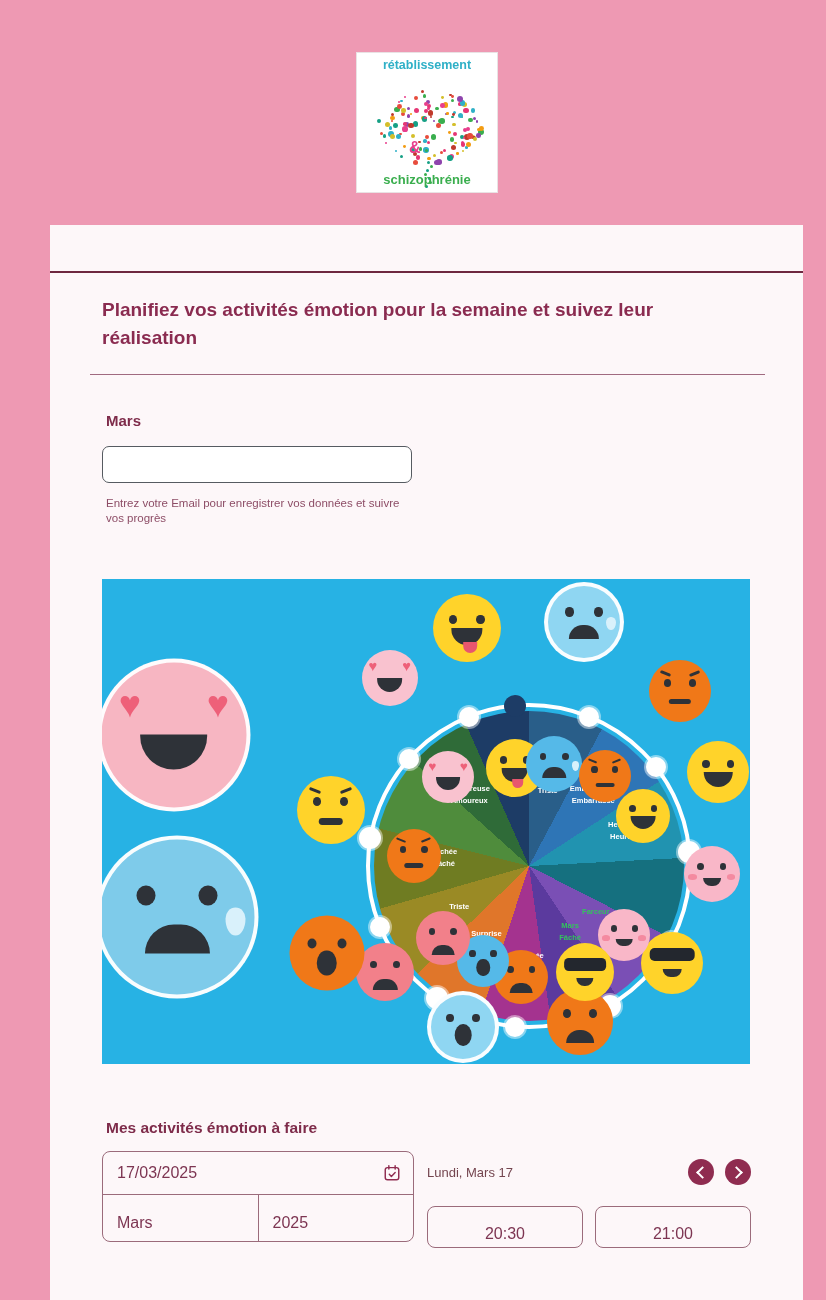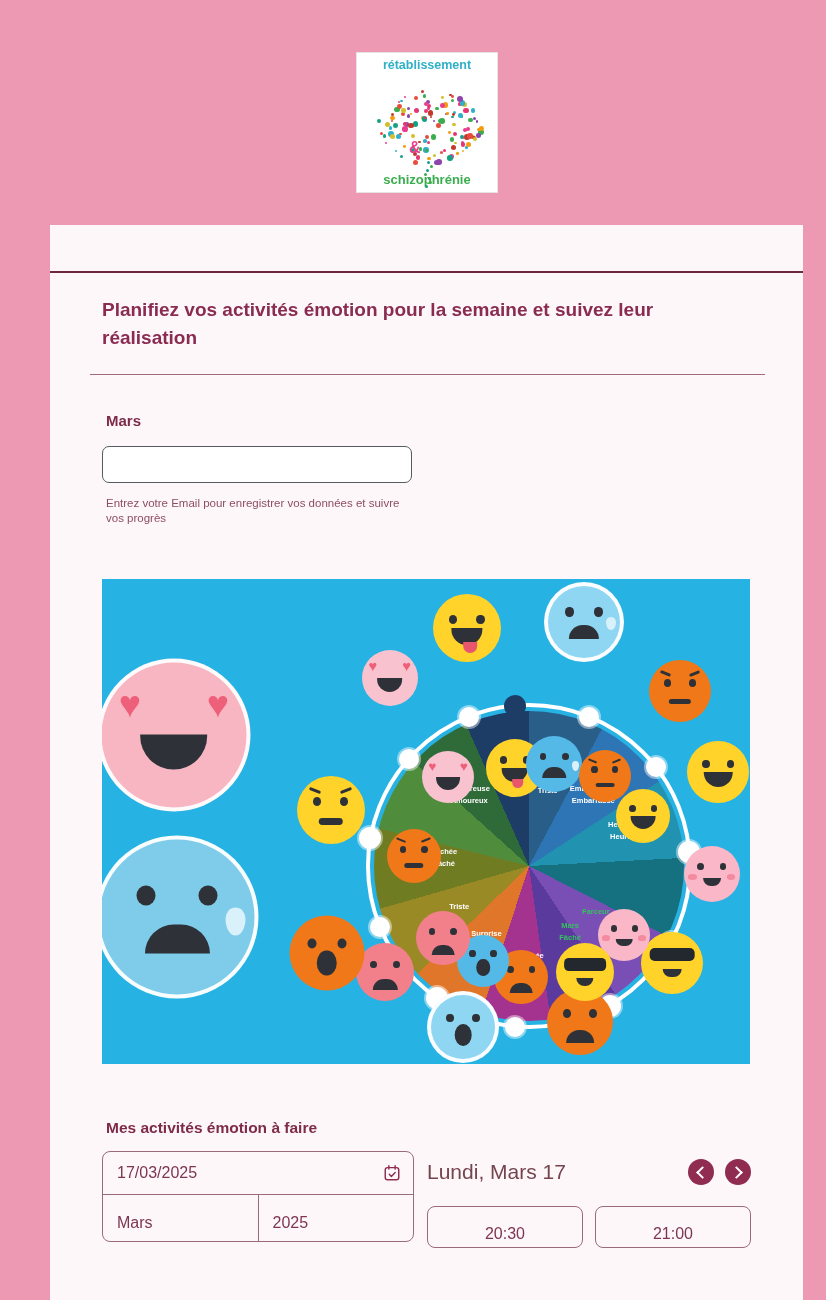--- a/index.html
+++ b/index.html
@@ -68,21 +68,21 @@
   .date-widget{width:312px;border:1px solid #9b6b7b;border-radius:8px;background:#fdf7f9;box-sizing:border-box;}
   .date-row{height:42px;display:flex;align-items:center;justify-content:space-between;padding:0 12px 0 14px;
             border-bottom:1px solid #9b6b7b;text-align:center;}
   .date-value{font-size:16px;color:#7d3552;}
   .picker-row{display:flex;height:46px;}
   .picker-cell{flex:1;display:flex;align-items:center;justify-content:space-between;padding:0 16px 0 14px;}
   .picker-cell.first{border-right:1px solid #9b6b7b;}
   .picker-text{font-size:16px;color:#7d3552;padding-top:10px;}
   .right-col{flex:1;}
   .day-row{height:42px;display:flex;align-items:center;justify-content:space-between;}
-  .day-label{font-size:21px;color:#74454f;}
+  .day-label{font-size:13px;color:#74454f;}
   .nav-arrows{display:flex;gap:11px;}
   .nav-btn{width:26px;height:26px;border-radius:50%;background:#8f2c50;border:none;position:relative;cursor:pointer;}
   .nav-btn span{position:absolute;top:8.5px;width:7px;height:7px;border-top:2px solid #fff;}
   .nav-btn.prev span{left:10px;border-left:2px solid #fff;transform:rotate(-45deg);}
   .nav-btn.next span{left:7px;border-right:2px solid #fff;transform:rotate(45deg);}
   .time-row{margin-top:13px;display:flex;justify-content:space-between;}
   .time-box{width:156px;height:42px;box-sizing:border-box;border:1px solid #9b6b7b;border-radius:8px;
             background:#fdf7f9;font-size:16px;color:#7d3552;text-align:center;padding-top:18px;}
   .cal-icon{width:18px;height:18px;}
 </style>

